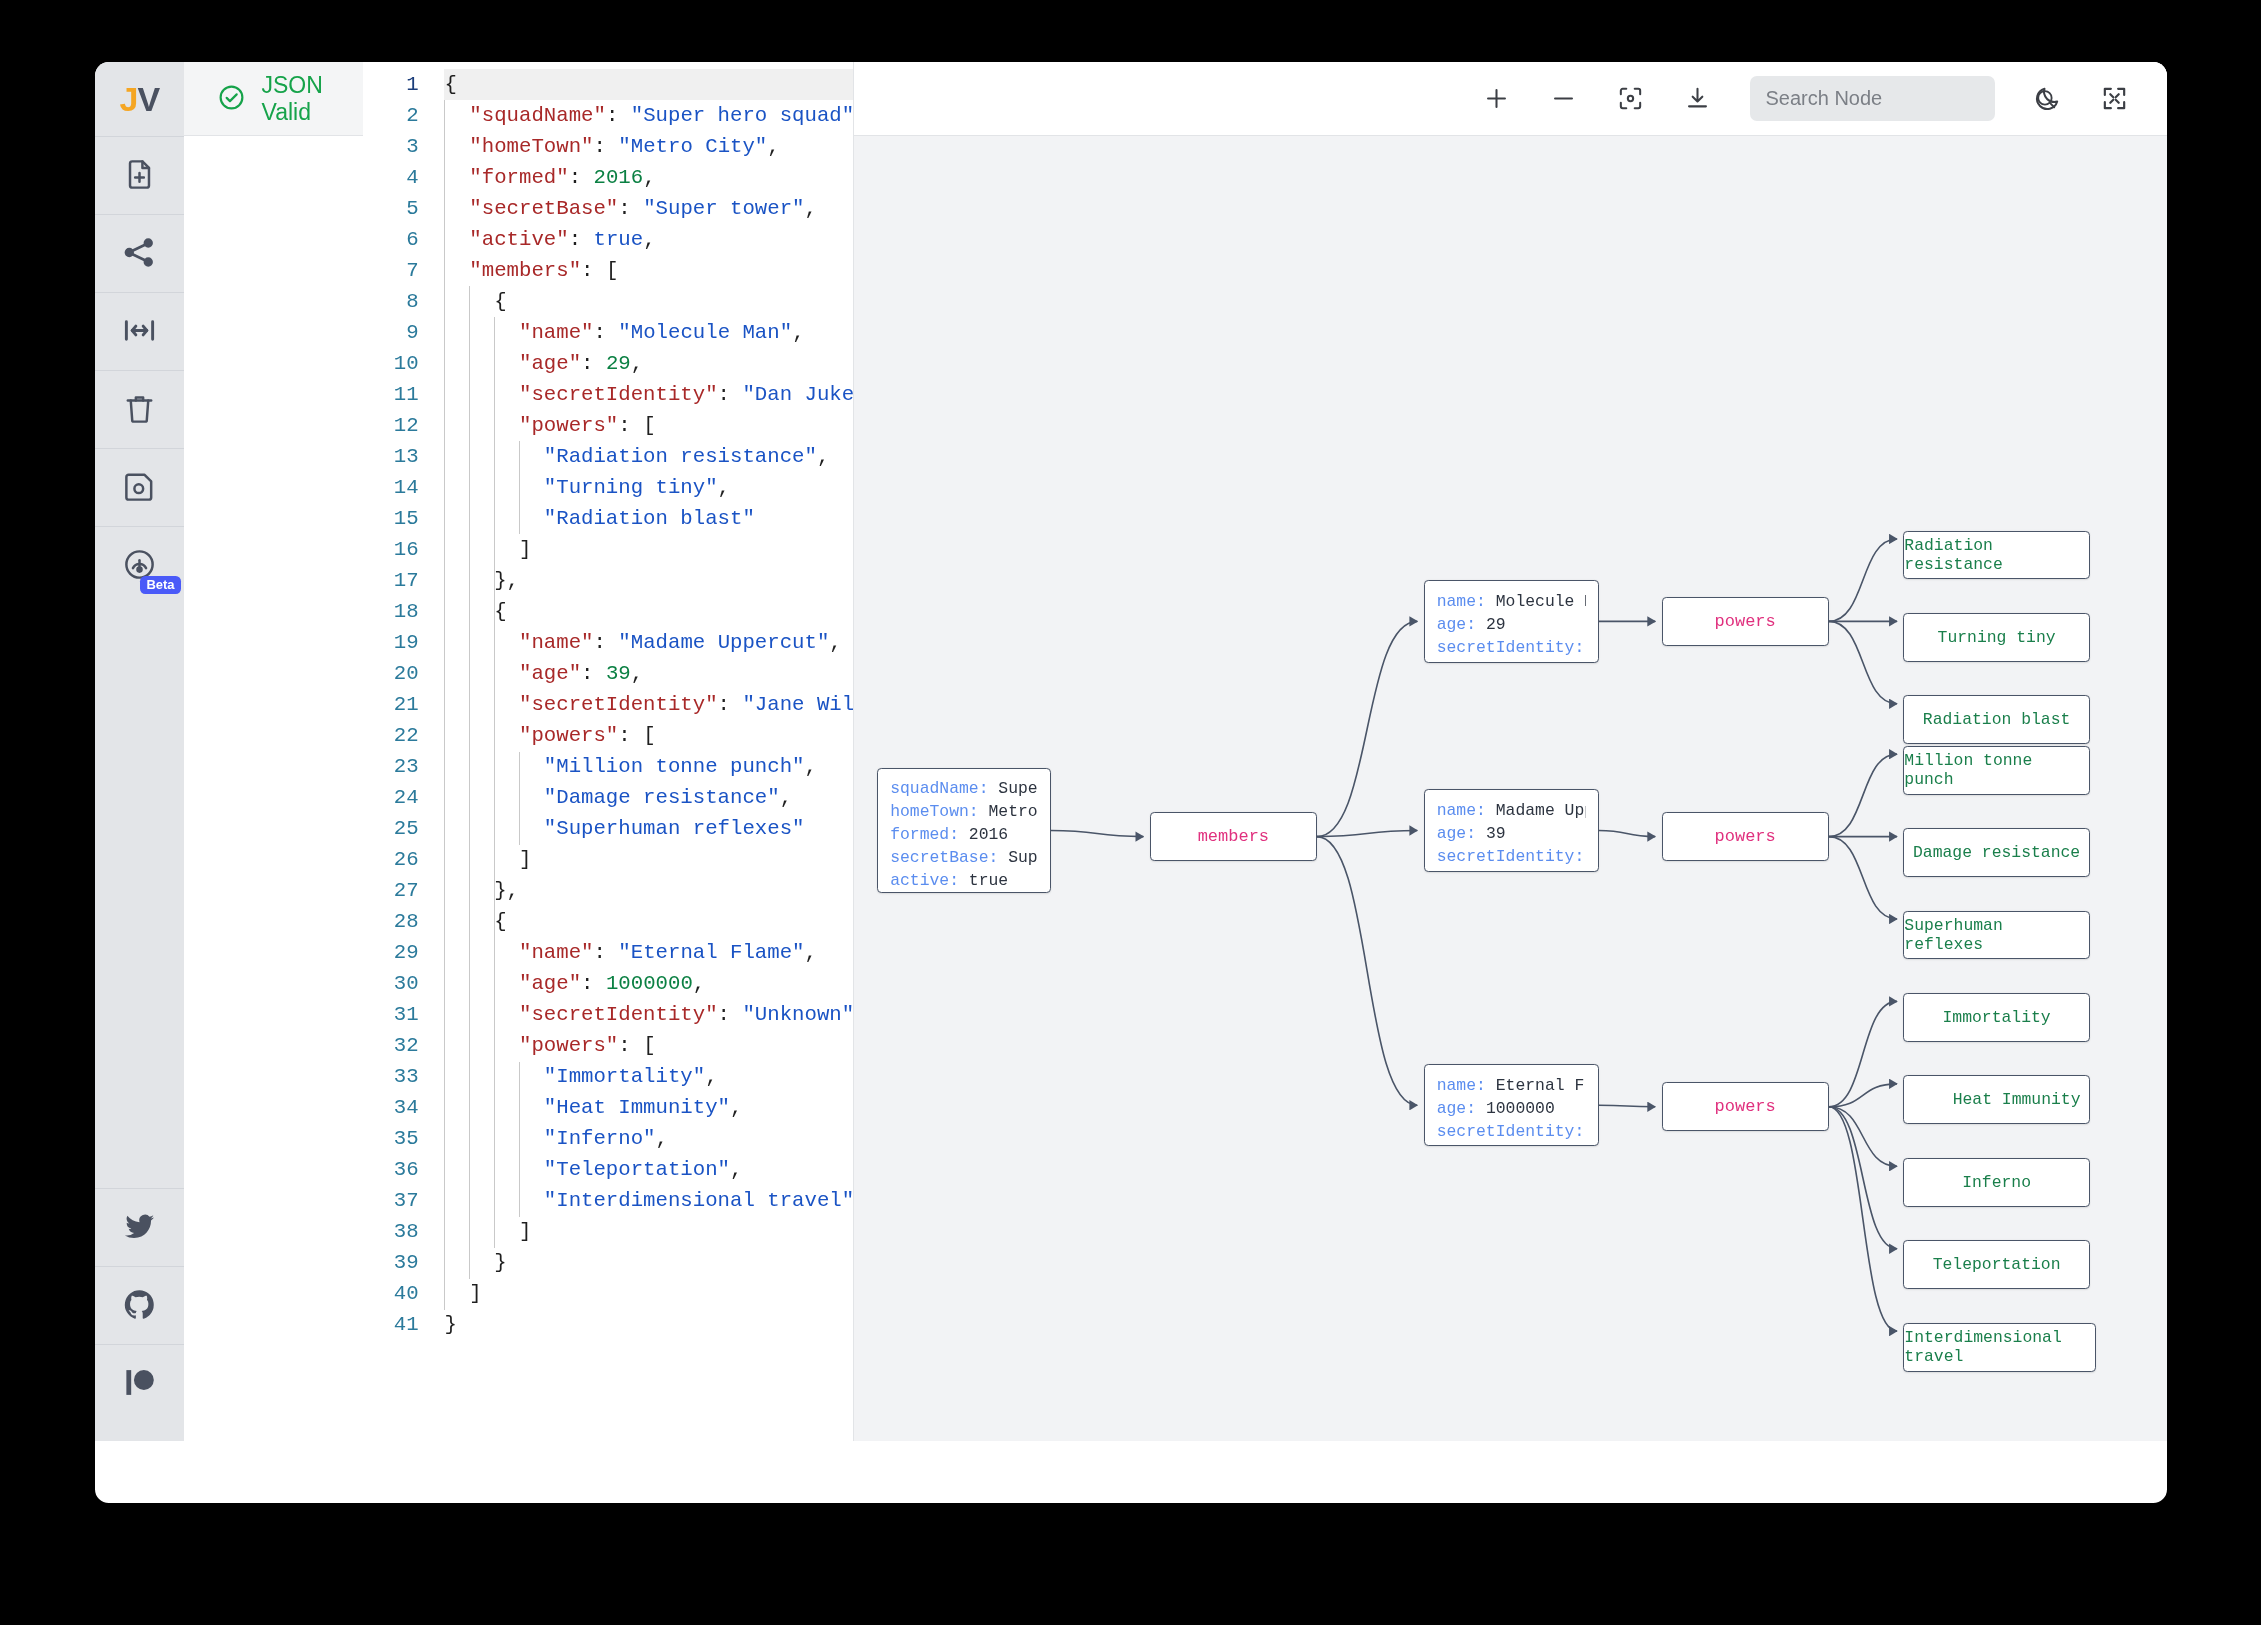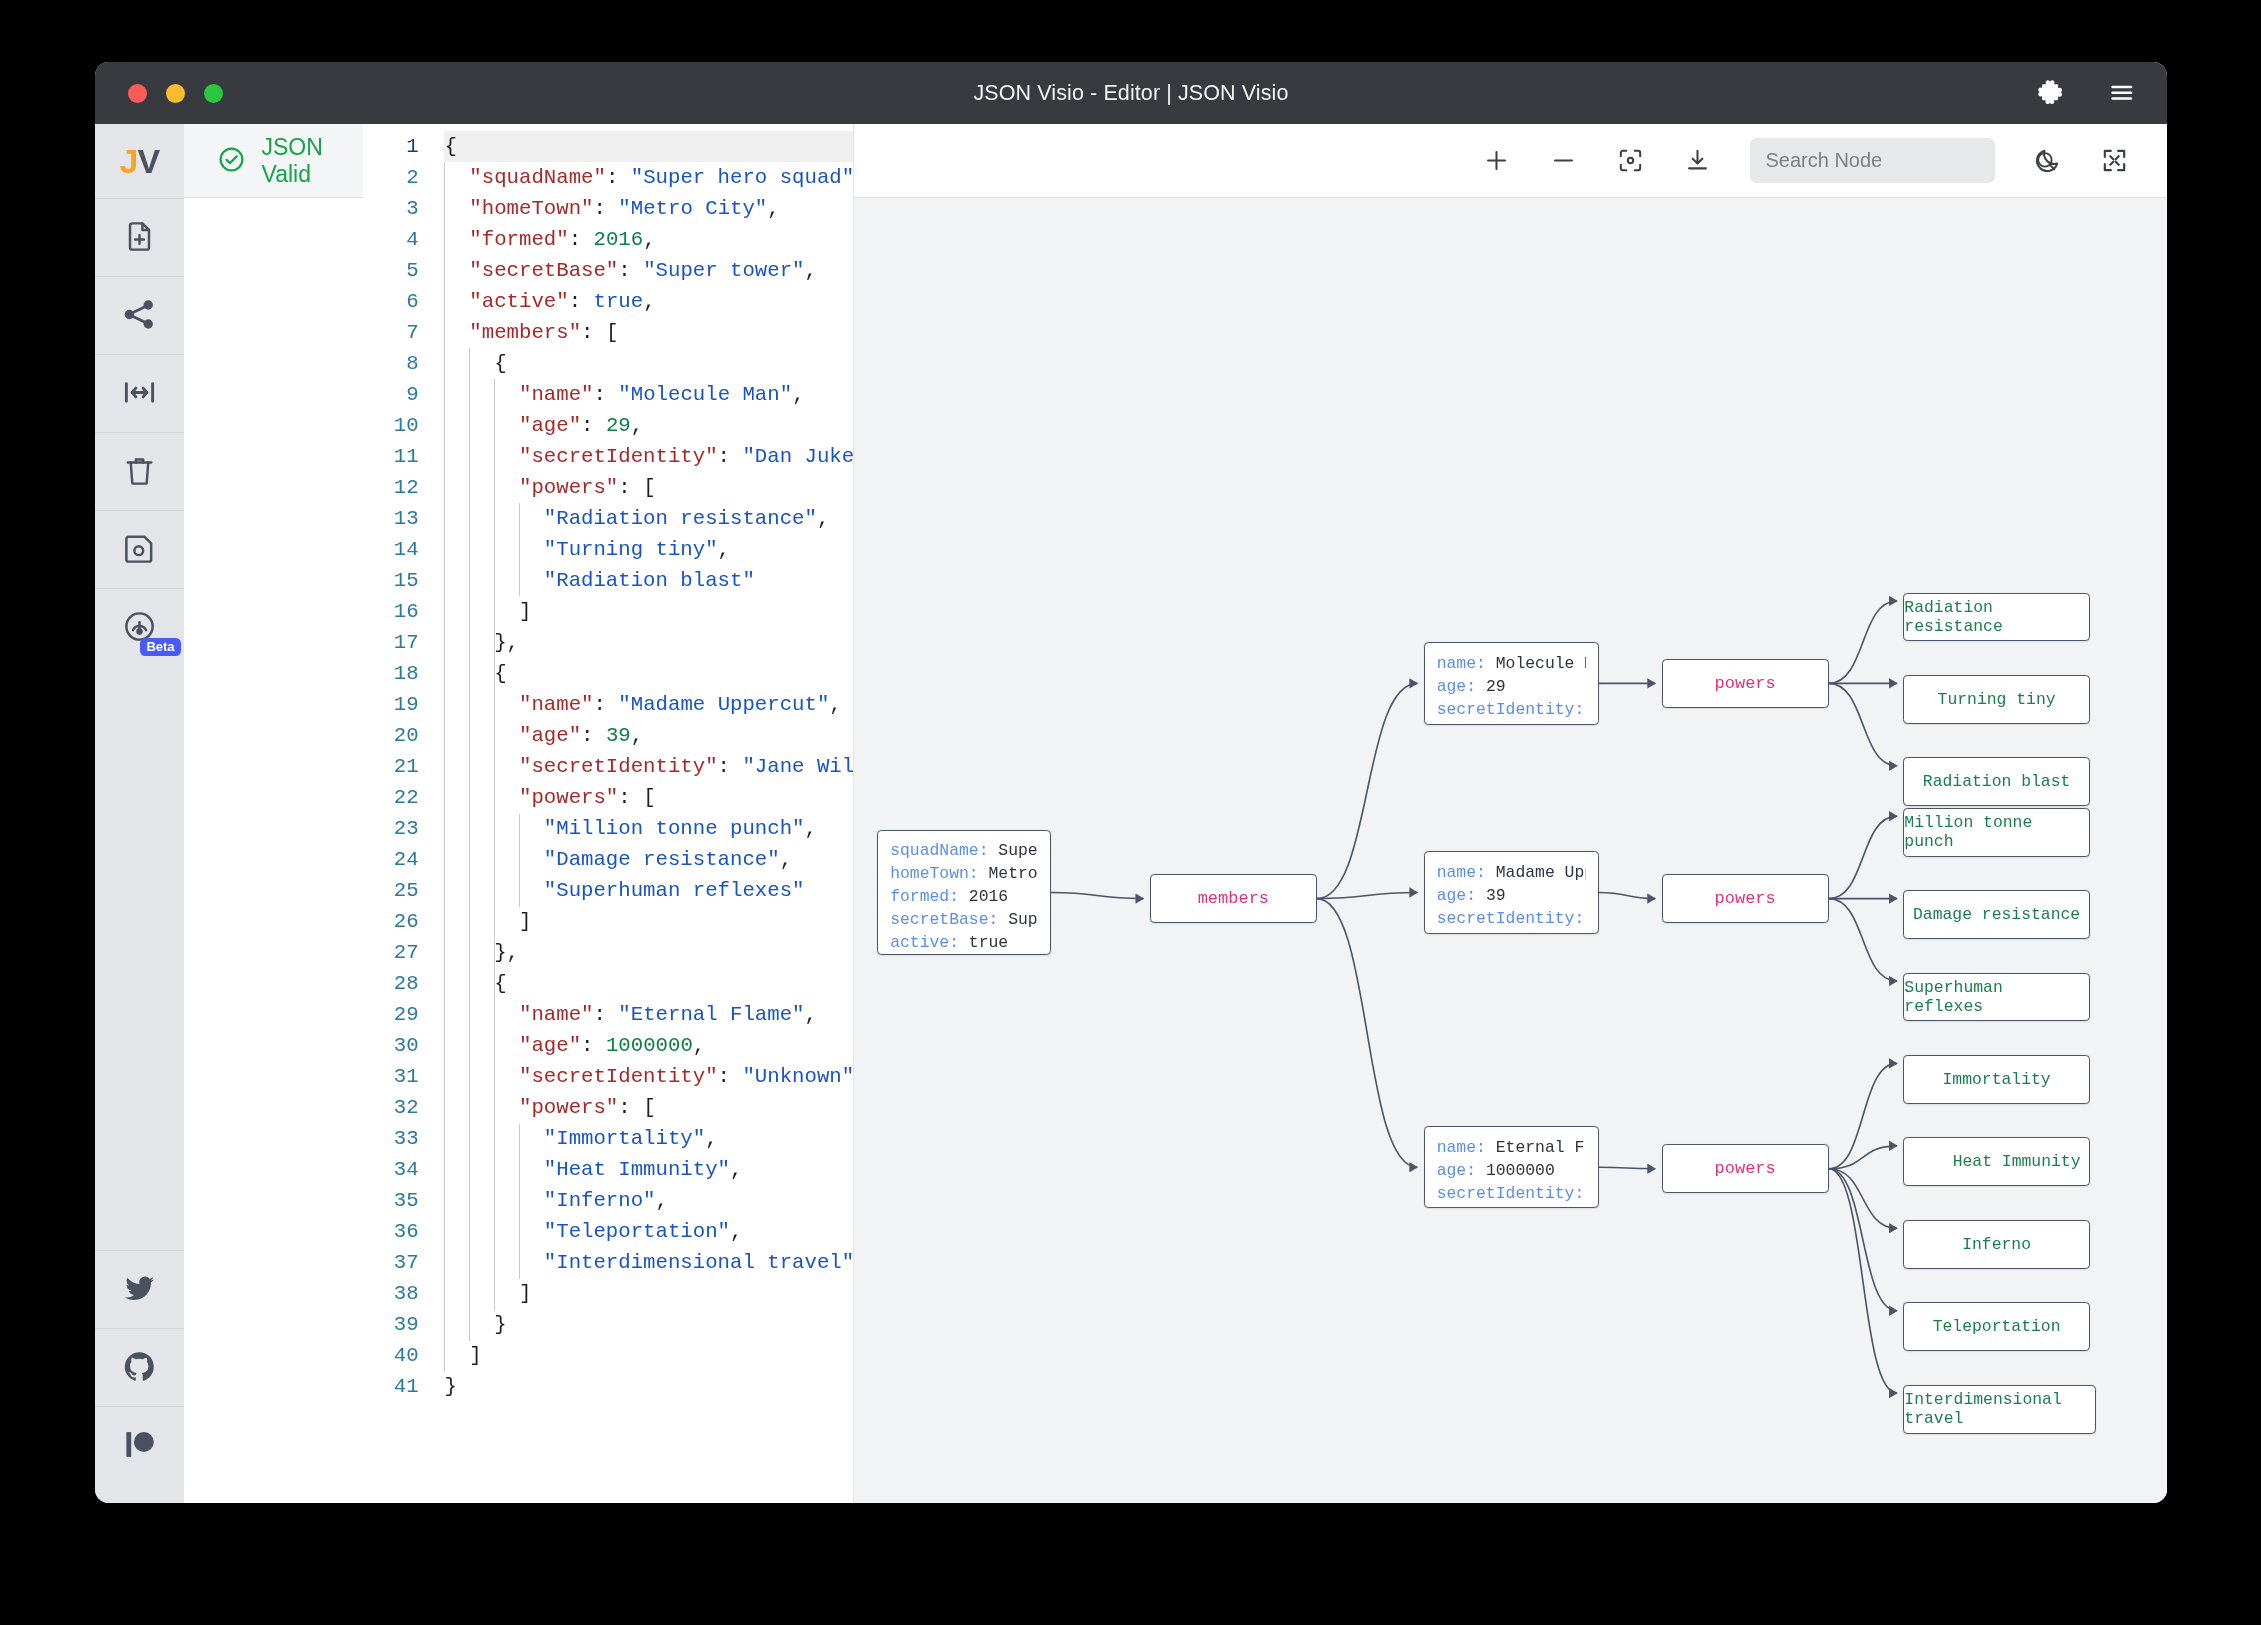--- a/index.html
+++ b/index.html
@@ -217,40 +217,20 @@
     color: #1a7f4b;
     margin-top: 16px;
   }
   .node-row { white-space: nowrap; overflow: hidden; }
 </style>
 </head>
 <body>
 
 <div id="app-window">
 
-  <div id="titlebar">
-    <div class="traffic-lights">
-      <span class="tl red"></span>
-      <span class="tl yellow"></span>
-      <span class="tl green"></span>
-    </div>
-    <div id="window-title">JSON Visio - Editor | JSON Visio</div>
-    <div id="titlebar-actions">
-      <span>
-        <svg class="tb-icon" viewBox="0 0 24 24" fill="#ffffff">
-          <path d="M10.5 2.5a2 2 0 0 1 3.9.6c0 .5-.2 1-.5 1.4h2.6c.6 0 1 .4 1 1v2.6c.4-.3.9-.5 1.4-.5a2 2 0 0 1 .6 3.9 2 2 0 0 1-.6 3.9c-.5 0-1-.2-1.4-.5v2.6c0 .6-.4 1-1 1h-2.8c.3.4.5.8.5 1.3a2 2 0 0 1-3.9.6 2 2 0 0 1-3.9-.6c0-.5.2-.9.5-1.3H4.5c-.6 0-1-.4-1-1v-2.8c-.4.3-.8.5-1.3.5a2 2 0 0 1-.6-3.9 2 2 0 0 1 .6-3.9c.5 0 .9.2 1.3.5V5.5c0-.6.4-1 1-1h2.6a2.2 2.2 0 0 1-.5-1.4 2 2 0 0 1 3.9-.6z"></path>
-        </svg>
-      </span>
-      <span>
-        <svg class="tb-icon" viewBox="0 0 24 24" fill="none" stroke="#ffffff" stroke-width="2.2" stroke-linecap="round">
-          <path d="M4 7h16M4 12h16M4 17h16"></path>
-        </svg>
-      </span>
-    </div>
-  </div>
 
   <div id="body">
 
     <div id="rail">
       <div class="rail-logo">
         <span class="j">J</span>
           <span class="v">V</span>
       </div>
 
       <div class="rail-btn">

